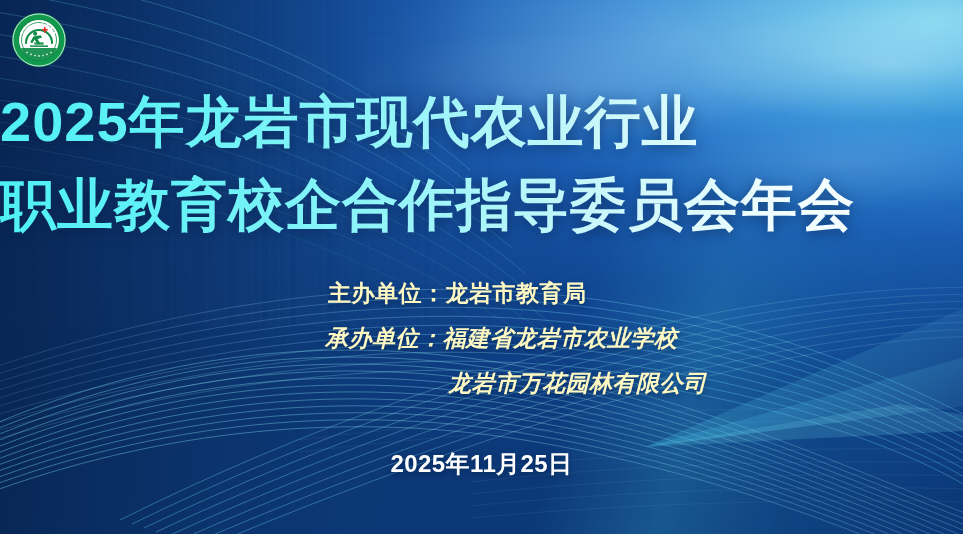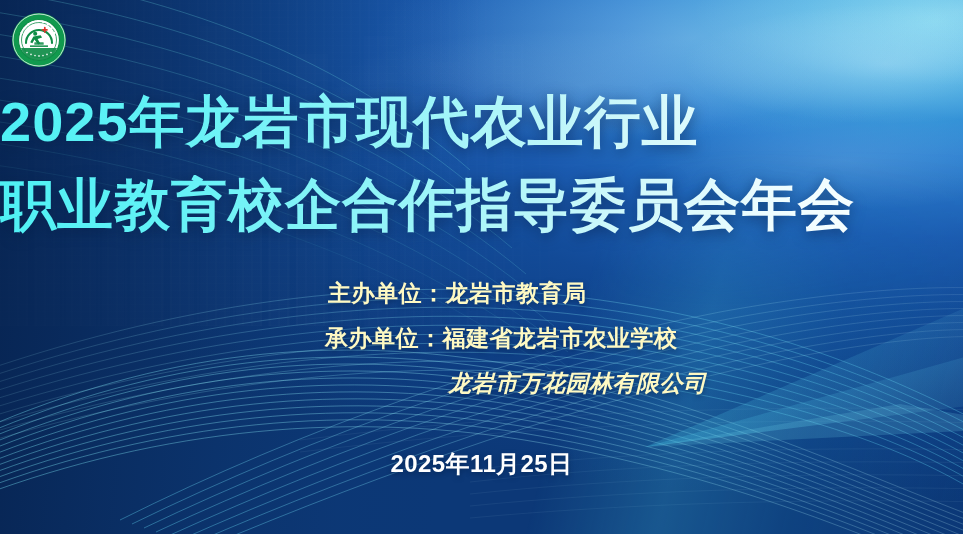--- a/index.html
+++ b/index.html
@@ -105,21 +105,21 @@
     position:absolute;
     color:#fef9c3;
     font-weight:700;
     font-size:23px;
     line-height:30px;
     letter-spacing:.5px;
     white-space:nowrap;
     text-shadow:0 2px 5px rgba(4,28,66,.50);
   }
   .org-1{left:328px;top:278px;}
-  .org-2{left:325px;top:323px;}
+  .org-2{left:325px;top:323px;font-style:italic;}
   .org-3{left:448px;top:368px;font-style:italic;}
 
   .date{
     position:absolute;left:0;right:0;top:449px;
     text-align:center;
     color:#ffffff;
     font-weight:700;
     font-size:24px;
     line-height:30px;
     letter-spacing:.4px;

